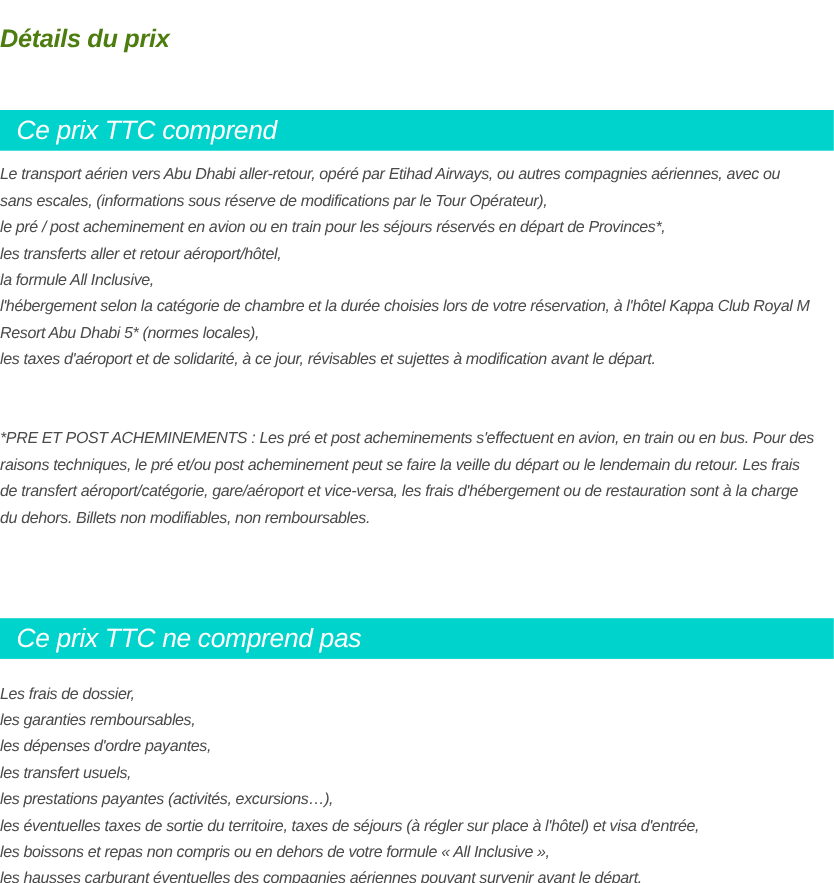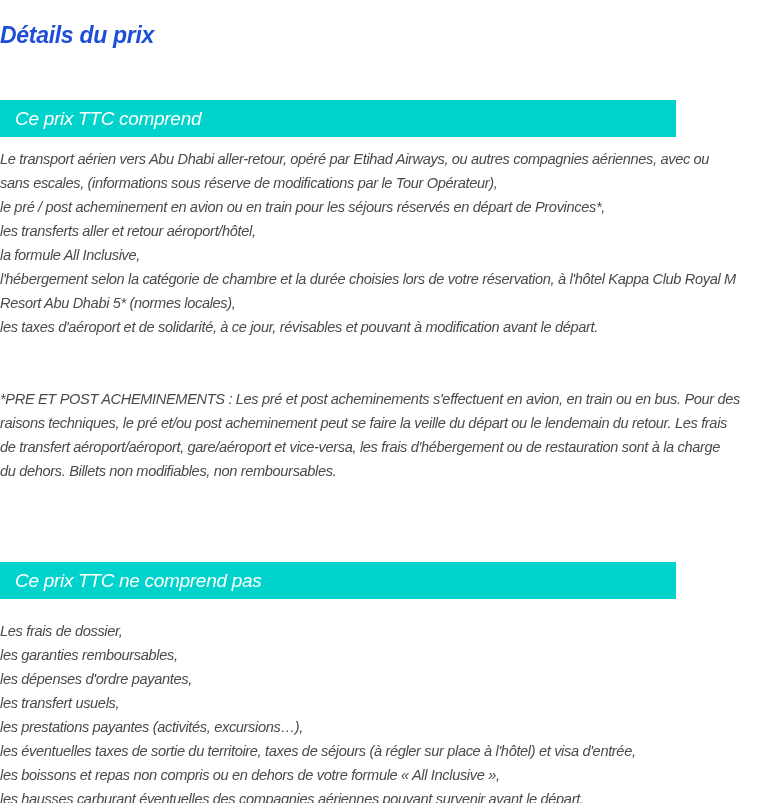--- a/index.html
+++ b/index.html
@@ -16,32 +16,32 @@
       color: #4a4a4a;
     }
     .page-title {
       position: absolute;
       left: 0;
       top: 20px;
       margin: 0;
       font-size: 23px;
       font-weight: bold;
       font-style: italic;
-      color: #1d4ed8;
+      color: #4d7c0f;
       letter-spacing: -0.3px;
       line-height: 30px;
     }
     .banner {
       position: absolute;
       left: 0;
-      width: 676px;
+      width: 758px;
       height: 37px;
       background: #00d3cb;
       color: #ffffff;
-      font-size: 19px;
+      font-size: 24px;
       font-style: italic;
       line-height: 37px;
       padding-left: 15px;
       box-sizing: border-box;
       letter-spacing: -0.3px;
     }
     #banner-1 { top: 100px; }
     #banner-2 { top: 533px; margin-top: 29px; }
     .text-block {
       position: absolute;
@@ -67,27 +67,27 @@
 <div class="banner" id="banner-1">Ce prix TTC comprend</div>
 
 <div class="text-block" id="includes">
   <p>Le transport aérien vers Abu Dhabi aller-retour, opéré par Etihad Airways, ou autres compagnies aériennes, avec ou</p>
   <p>sans escales, (informations sous réserve de modifications par le Tour Opérateur),</p>
   <p>le pré / post acheminement en avion ou en train pour les séjours réservés en départ de Provinces*,</p>
   <p>les transferts aller et retour aéroport/hôtel,</p>
   <p>la formule All Inclusive,</p>
   <p>l'hébergement selon la catégorie de chambre et la durée choisies lors de votre réservation, à l'hôtel Kappa Club Royal M</p>
   <p>Resort Abu Dhabi 5* (normes locales),</p>
-  <p>les taxes d'aéroport et de solidarité, à ce jour, révisables et pouvant à modification avant le départ.</p>
+  <p>les taxes d'aéroport et de solidarité, à ce jour, révisables et sujettes à modification avant le départ.</p>
 </div>
 
 <div class="text-block" id="note">
   <p>*PRE ET POST ACHEMINEMENTS : Les pré et post acheminements s'effectuent en avion, en train ou en bus. Pour des</p>
   <p>raisons techniques, le pré et/ou post acheminement peut se faire la veille du départ ou le lendemain du retour. Les frais</p>
-  <p>de transfert aéroport/aéroport, gare/aéroport et vice-versa, les frais d'hébergement ou de restauration sont à la charge</p>
+  <p>de transfert aéroport/catégorie, gare/aéroport et vice-versa, les frais d'hébergement ou de restauration sont à la charge</p>
   <p>du dehors. Billets non modifiables, non remboursables.</p>
 </div>
 
 <div class="banner" id="banner-2">Ce prix TTC ne comprend pas</div>
 
 <div class="text-block" id="excludes">
   <p>Les frais de dossier,</p>
   <p>les garanties remboursables,</p>
   <p>les dépenses d'ordre payantes,</p>
   <p>les transfert usuels,</p>

